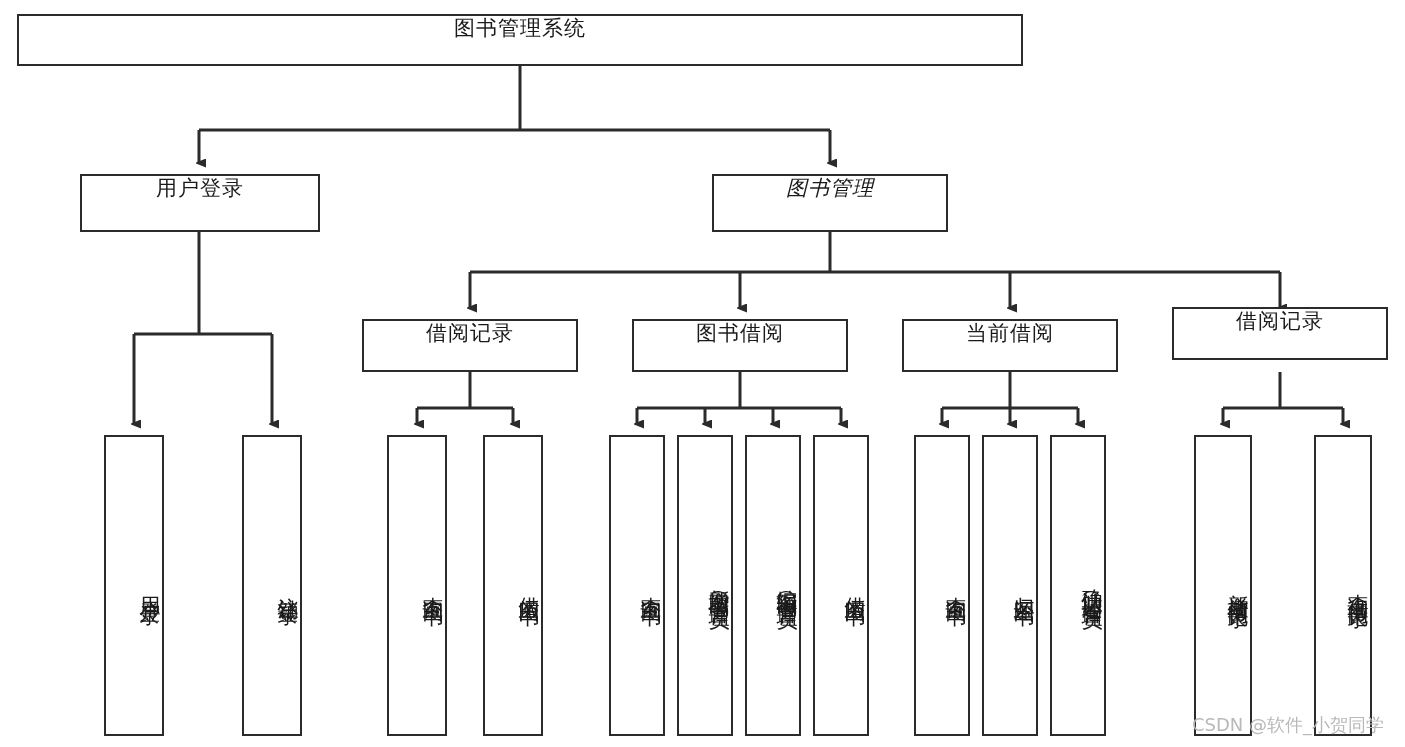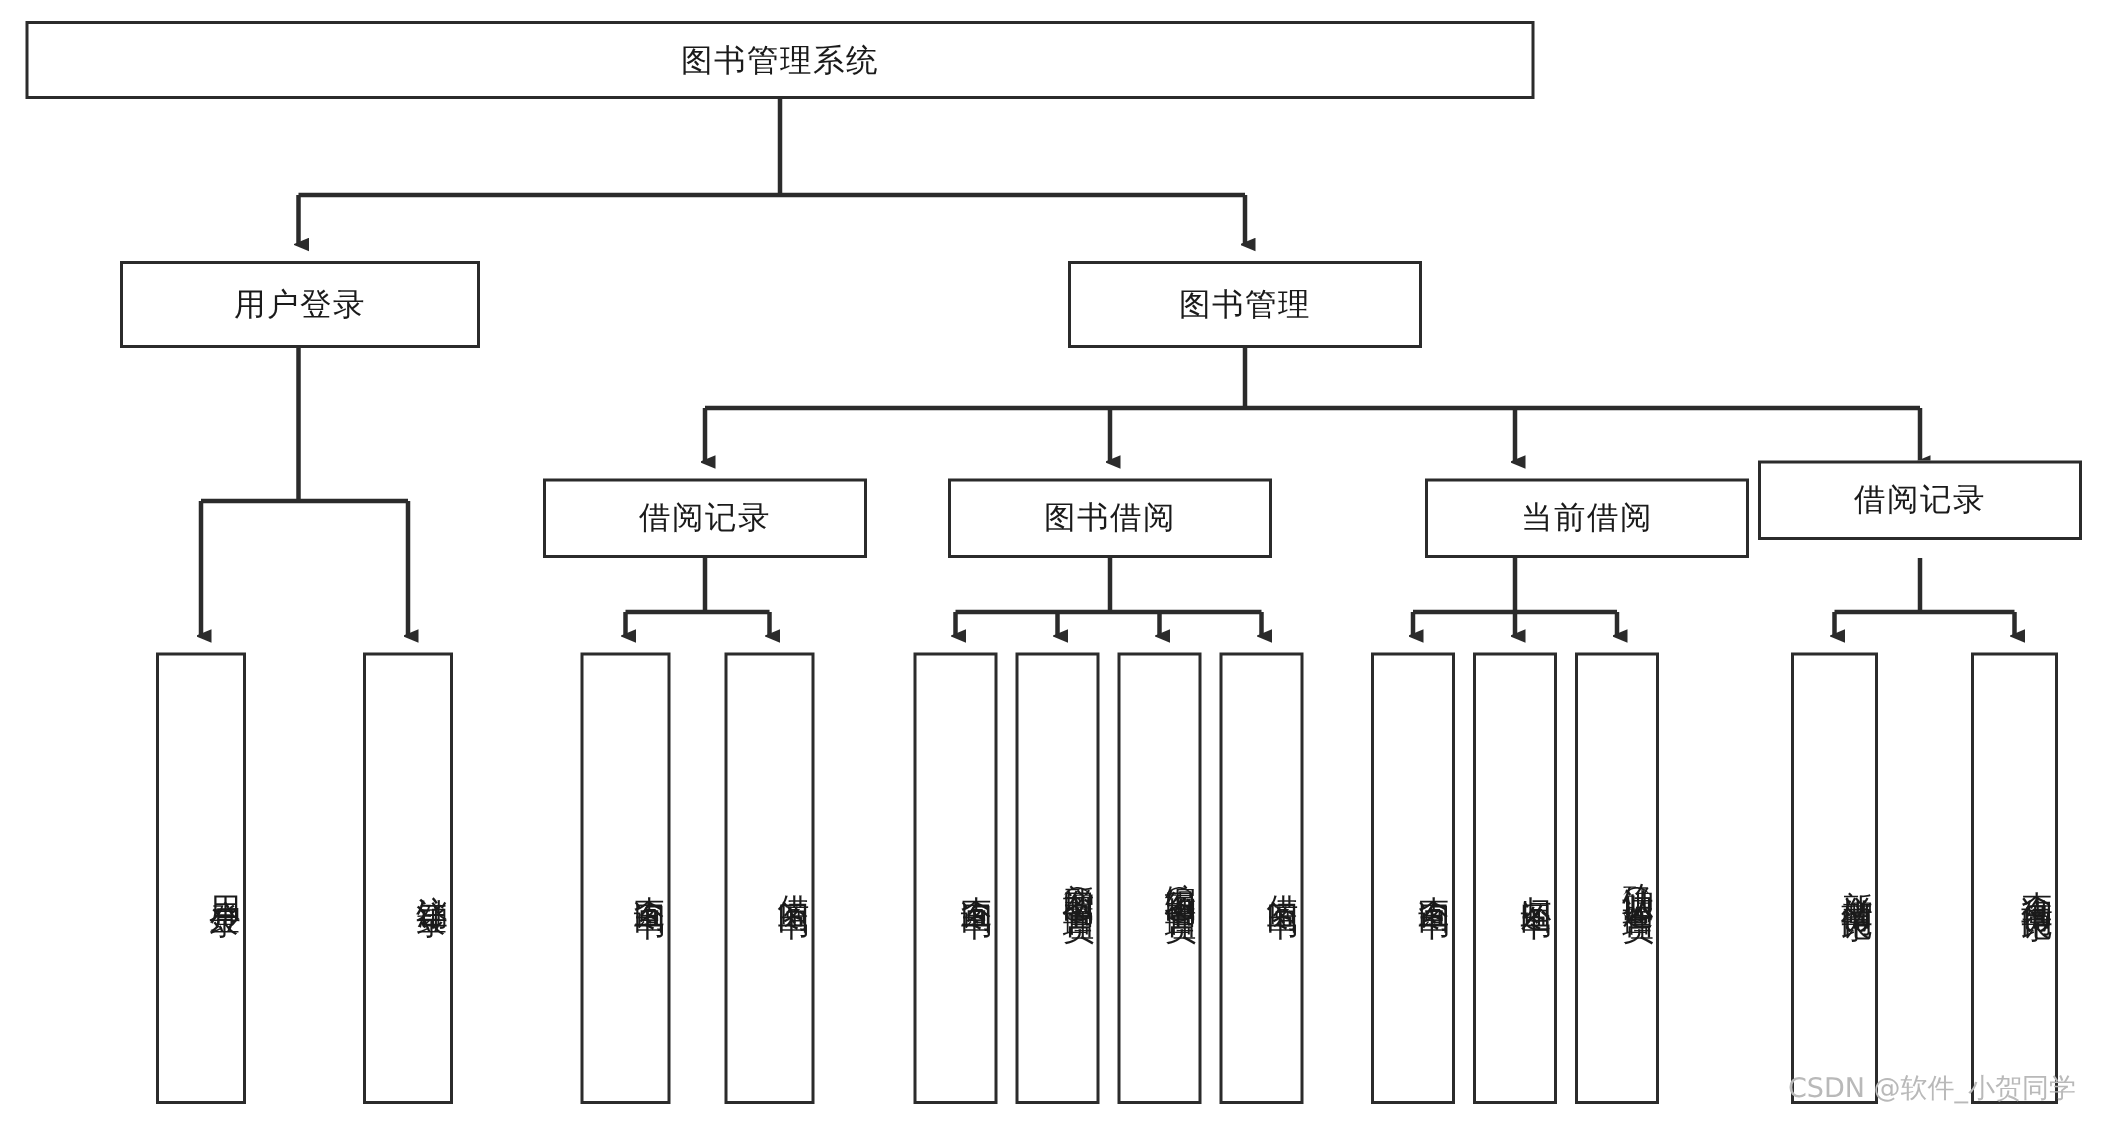--- a/index.html
+++ b/index.html
@@ -17,21 +17,20 @@
     height: 747px;
     background: #ffffff;
     overflow: hidden;
   }
   .node {
     position: absolute;
     box-sizing: border-box;
     border: 2px solid #2b2b2b;
     background: #ffffff;
     display: flex;
-    align-items: center;
     justify-content: center;
     color: #1a1a1a;
     line-height: 1.15;
   }
   .node.horiz {
     font-size: 21px;
     letter-spacing: 1px;
   }
   .node.vert {
     writing-mode: vertical-rl;
@@ -125,31 +124,31 @@
     </g>
   </svg>
 
   <div class="node horiz" style="left:17px;top:14px;width:1006px;height:52px;">
     <span class="label">图书管理系统</span>
   </div>
 
   <div class="node horiz" style="left:80px;top:174px;width:240px;height:58px;">
     <span class="label">用户登录</span>
   </div>
-  <div class="node horiz" style="left:712px;top:174px;width:236px;height:58px;">
+  <div class="node horiz" style="left:712px;top:174px;width:236px;height:58px;font-style:italic;">
     <span class="label">图书管理</span>
   </div>
 
   <div class="node horiz" style="left:362px;top:319px;width:216px;height:53px;">
     <span class="label">借阅记录</span>
   </div>
   <div class="node horiz" style="left:632px;top:319px;width:216px;height:53px;">
     <span class="label">图书借阅</span>
   </div>
-  <div class="node horiz" style="left:902px;top:319px;width:216px;height:53px;margin-left:48px;">
+  <div class="node horiz" style="left:902px;top:319px;width:216px;height:53px;">
     <span class="label">当前借阅</span>
   </div>
   <div class="node horiz" style="left:1172px;top:307px;width:216px;height:53px;">
     <span class="label">借阅记录</span>
   </div>
 
   <div class="node vert" style="left:104px;top:435px;width:60px;height:301px;">
     <span class="label">用户登录</span>
   </div>
   <div class="node vert" style="left:242px;top:435px;width:60px;height:301px;">

